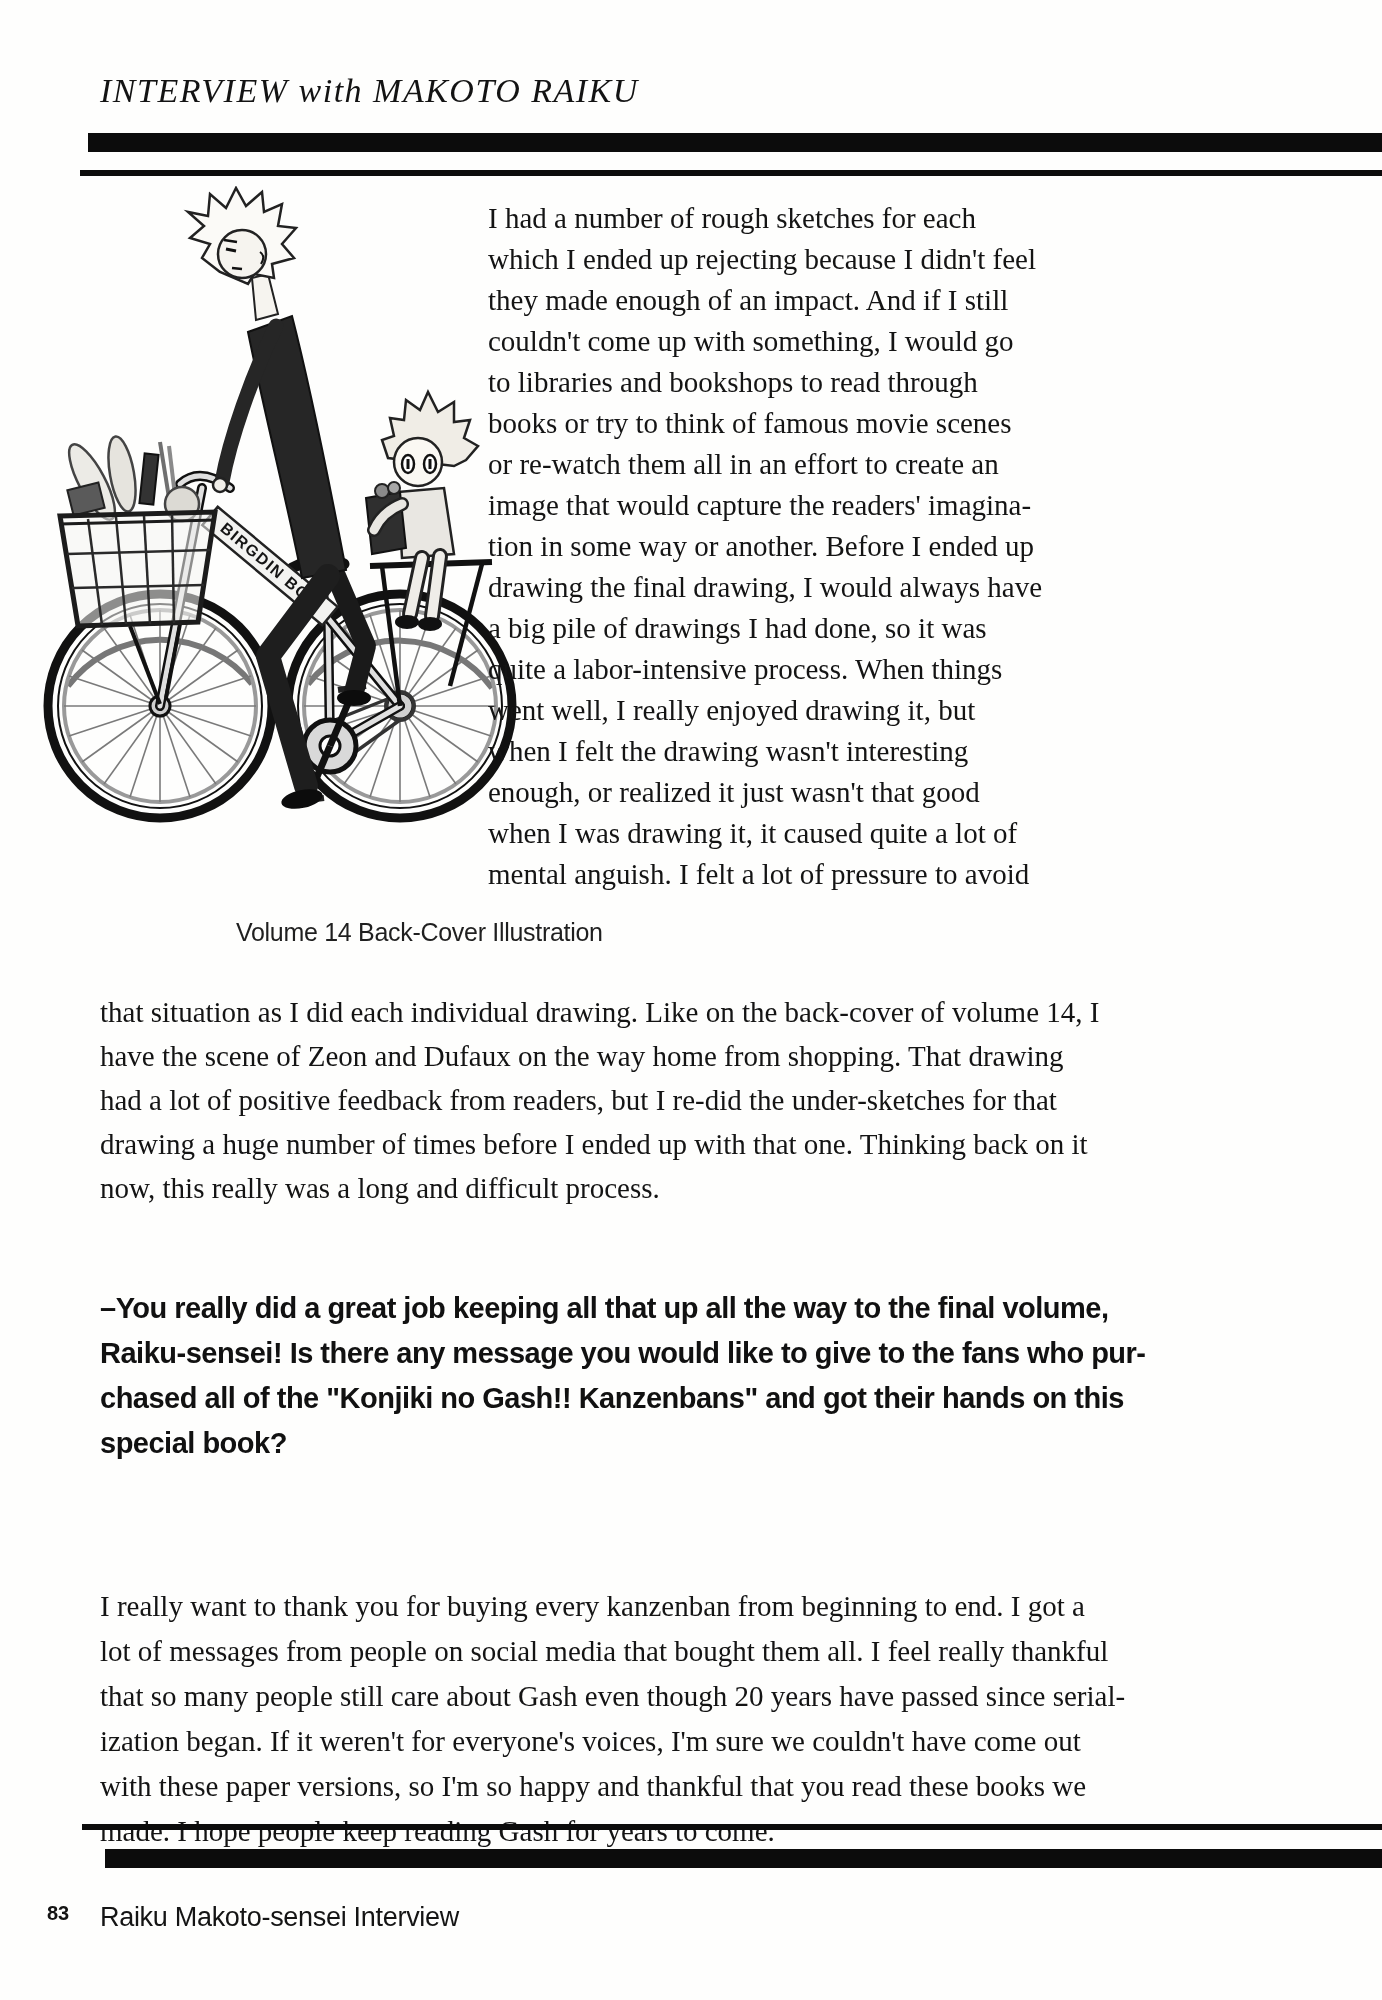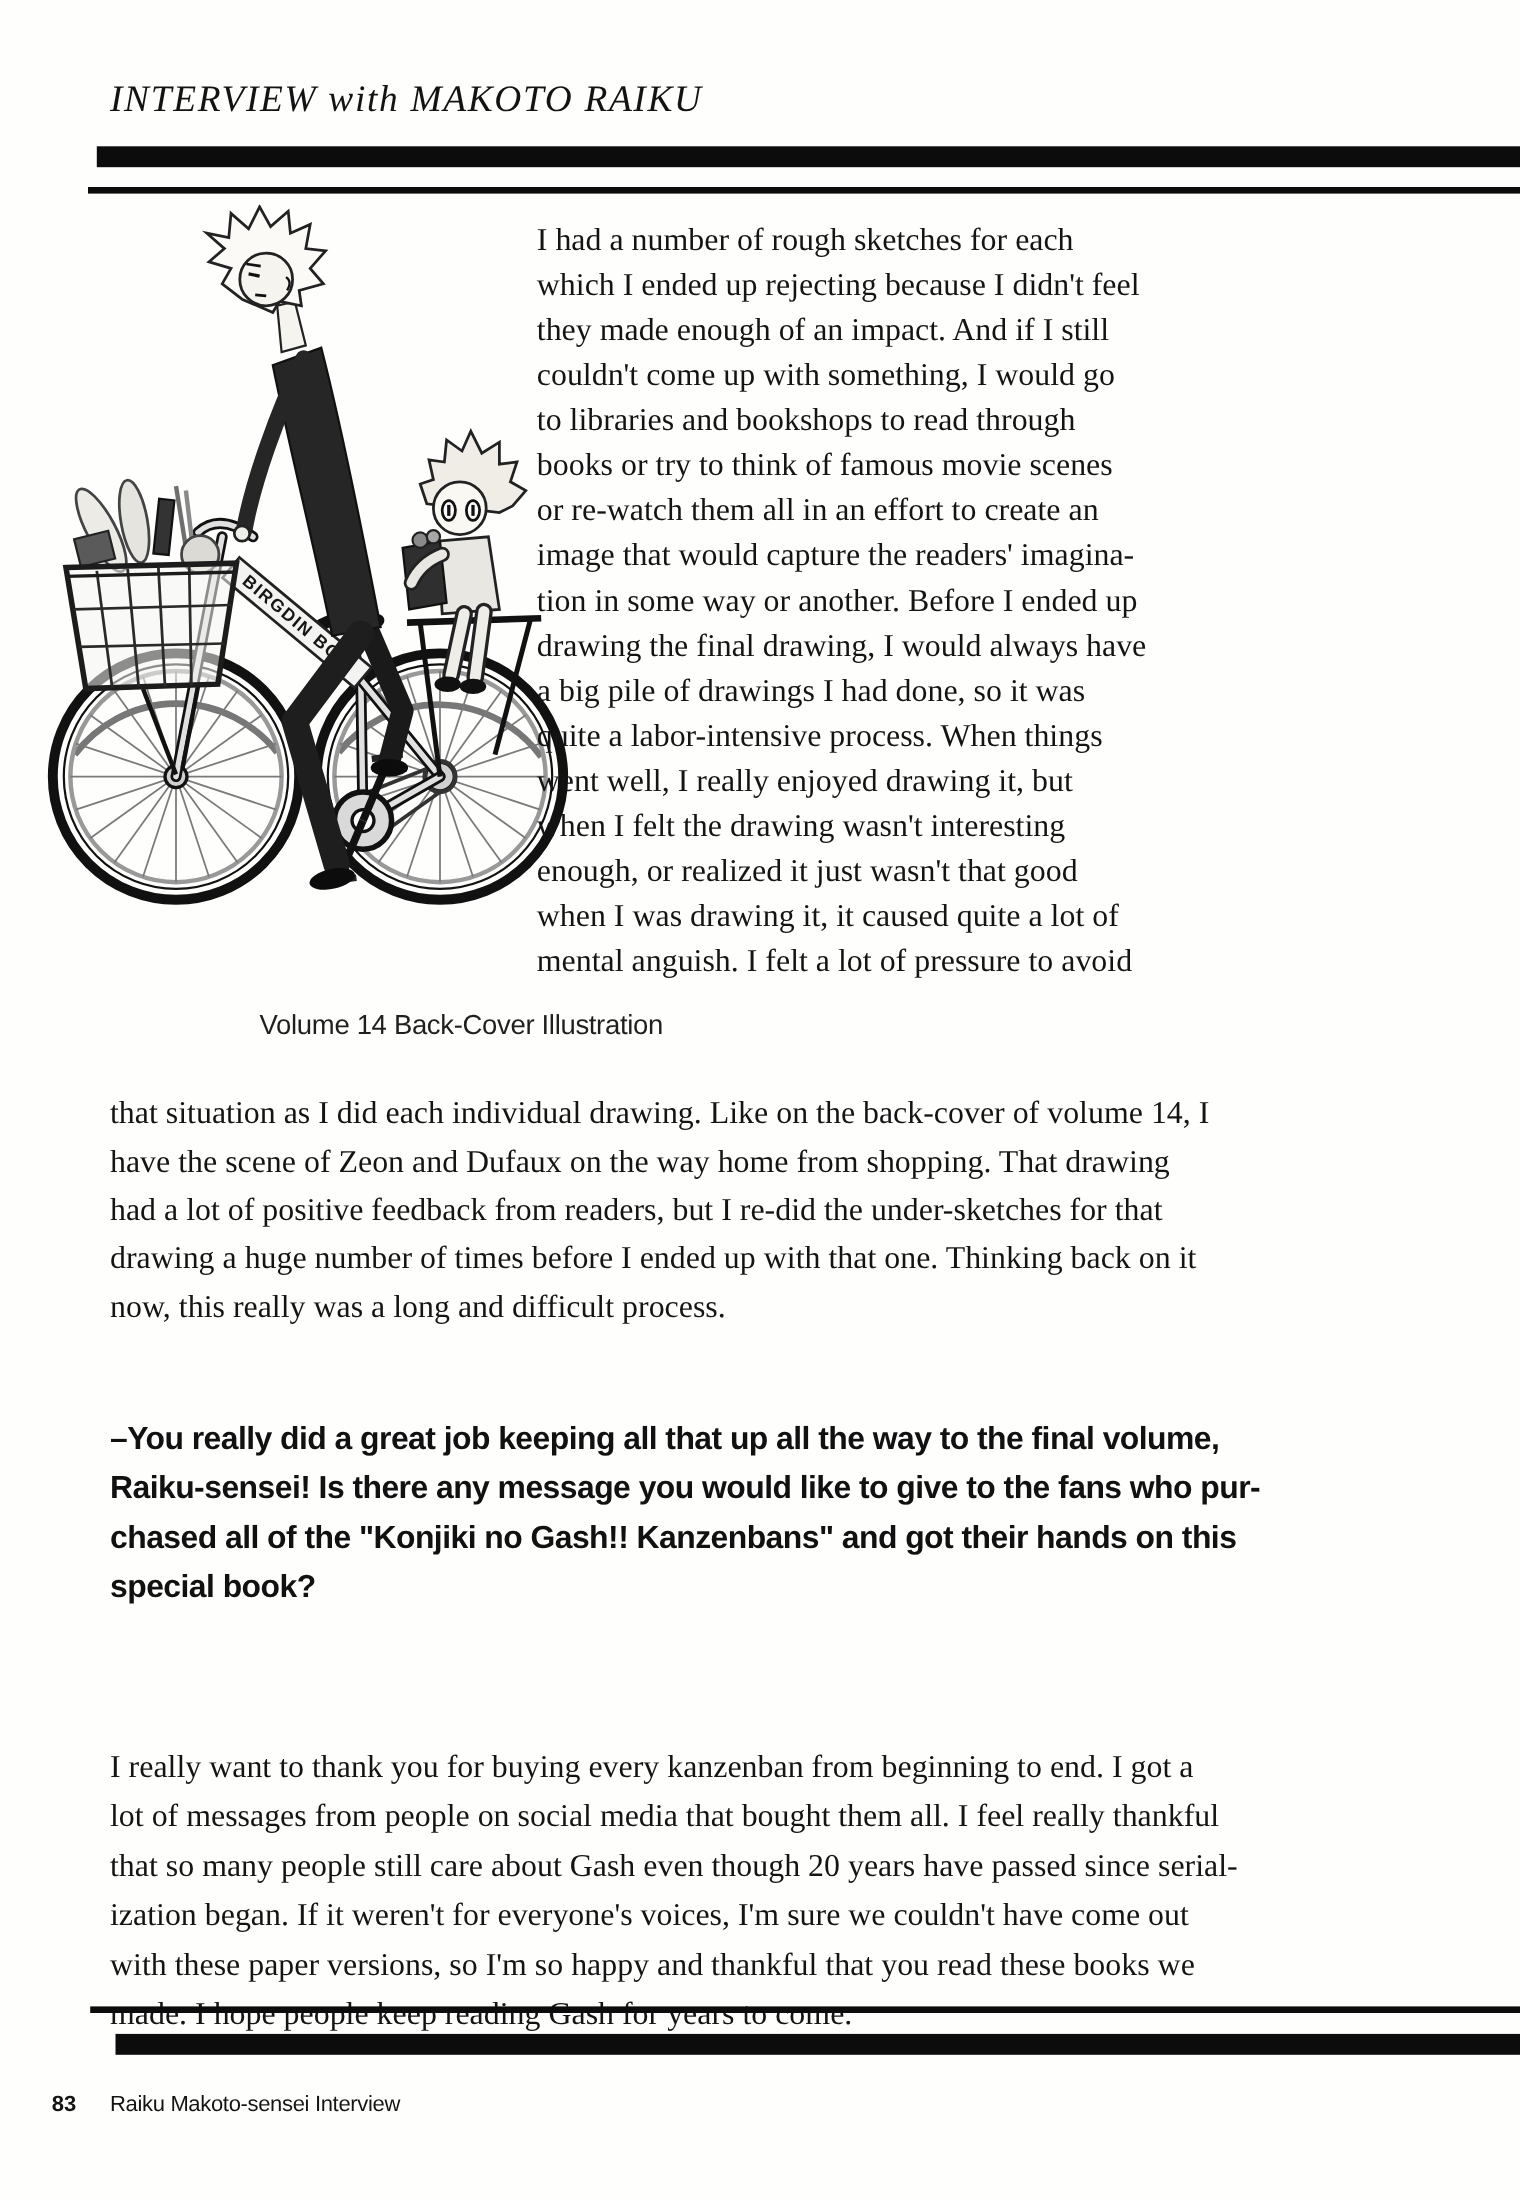--- a/index.html
+++ b/index.html
@@ -44,21 +44,21 @@
     font-family:"Liberation Sans", sans-serif;
     font-weight:700;font-size:29px;letter-spacing:-0.5px;color:#111;
   }
   .answer2{left:100px;top:1584px;width:1260px;line-height:45px;}
   .footer{position:absolute;left:0;top:1902px;width:100%;
     font-family:"Liberation Sans", sans-serif;color:#141414;}
   .footer .page-number{
     position:absolute;left:47px;top:0;font-weight:700;font-size:20px;
   }
   .footer .footer-label{
-    position:absolute;left:100px;top:0;font-size:20px;letter-spacing:-0.3px;
+    position:absolute;left:100px;top:0;font-size:27px;letter-spacing:-0.3px;
   }
   svg .tube-out{stroke:#111;stroke-width:10;fill:none;stroke-linecap:round;}
   svg .tube-in{stroke:#e0e0e0;stroke-width:5;fill:none;stroke-linecap:round;}
   svg .spoke{stroke:#7a7a7a;stroke-width:1.6;}
   svg text{font-family:"Liberation Sans", sans-serif;}
 </style>
 </head>
 <body>
 
 <div class="page">

